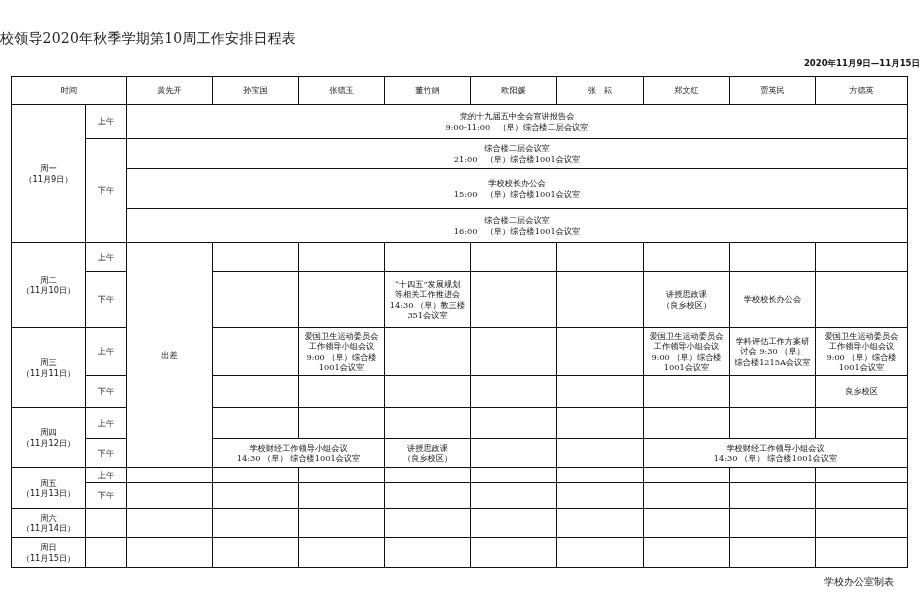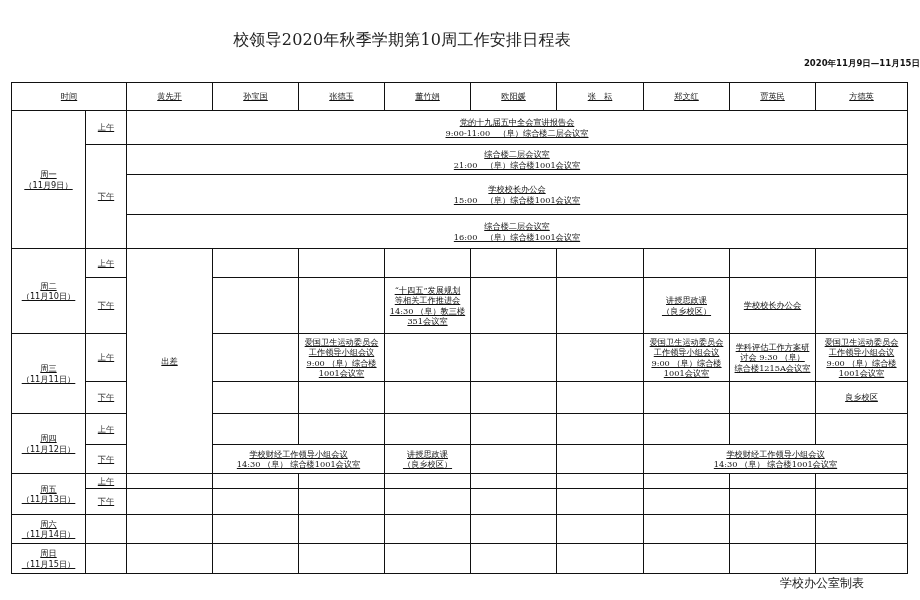--- a/index.html
+++ b/index.html
@@ -1,30 +1,30 @@
 <!DOCTYPE html>
 <html><head>
 <meta charset="utf-8">
 <style>
   html, body { margin:0; padding:0; background:#ffffff; }
   body { width:920px; height:600px; position:relative; overflow:hidden;
          font-family:"DejaVu Serif","Liberation Serif",serif; color:#111; }
-  .title { position:absolute; left:0; top:30px; width:804px; text-align:center;
-           font-size:16px; color:#222; letter-spacing:0.2px; }
+  .title { position:absolute; left:0; top:30px; width:804px; 
+           font-size:14px; color:#222; letter-spacing:0.2px; }
   .subtitle { position:absolute; left:0; top:58px; width:920px; text-align:right;
               font-size:8.5px; font-weight:bold; font-family:"DejaVu Sans","Liberation Sans",sans-serif; }
-  table.sched { position:absolute; left:11px; top:82px; border-collapse:collapse;
-                table-layout:fixed; width:896px;text-decoration:underline; }
+  table.sched { position:absolute; left:11px; top:76px; border-collapse:collapse;
+                table-layout:fixed; width:896px; }
   table.sched td, table.sched th { border:1.3px solid #111; padding:0; text-align:center;
                 vertical-align:middle; font-size:8.2px; line-height:10.5px; font-weight:normal; overflow:hidden; }
   th.hdr { font-family:"DejaVu Sans","Liberation Sans",sans-serif; font-size:10px; height:27px; color:#222; }
   td.day { font-family:"DejaVu Sans","Liberation Sans",sans-serif; font-weight:bold; font-size:8.5px; line-height:11px; }
   td.slot { font-size:8.5px; color:#333; }
   .ev { white-space:pre-line; }
-  .footer { position:absolute; left:780px; top:575px; font-size:12px;
+  .footer { position:absolute; left:824px; top:575px; font-size:10px;
             font-family:"DejaVu Sans","Liberation Sans",sans-serif; color:#222; }
 </style>
 </head>
 <body>
 
 <div class="title">校领导2020年秋季学期第10周工作安排日程表</div>
 <div class="subtitle">2020年11月9日—11月15日</div>
 
 <table class="sched">
   <colgroup>

